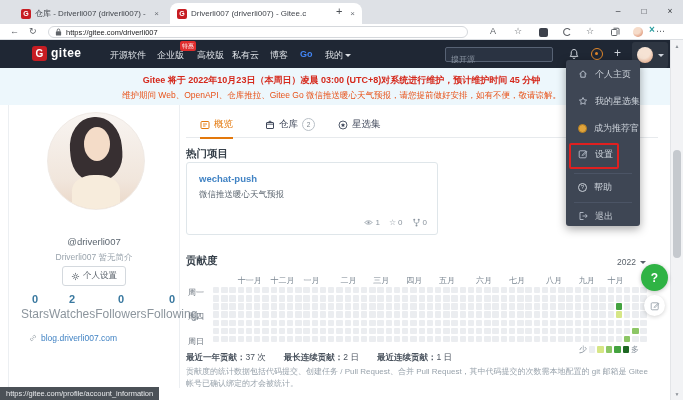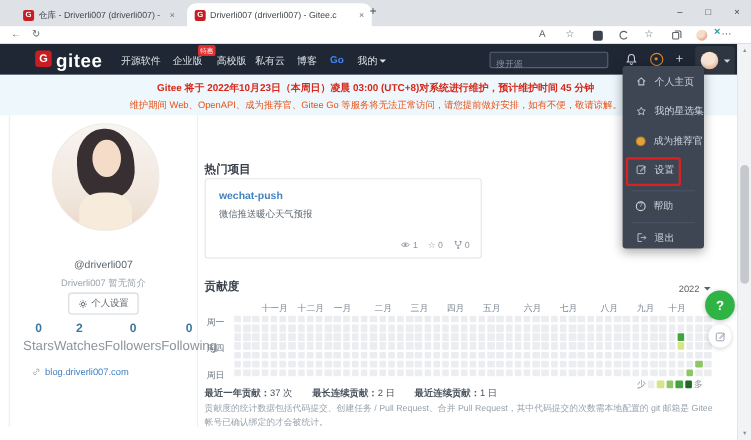--- a/index.html
+++ b/index.html
@@ -29,21 +29,21 @@
   .addr .url{font-size:7.5px;color:#202124;white-space:nowrap;}
   .tbicon{position:absolute;top:2px;font-size:9px;color:#5f6368;}
   .ext-dark{position:absolute;top:3.5px;width:9px;height:9px;background:#3c414b;border-radius:2px;}
   .tb-avatar{position:absolute;top:3px;width:10px;height:10px;border-radius:50%;
     background:radial-gradient(circle at 35% 30%,#f6dcca 0 40%,#e5a98e 70%,#caa  100%);}
 
   
   .gnav{position:absolute;left:0;top:40px;width:683px;height:28px;background:#1f2734;}
   .glogo-box{position:absolute;left:32px;top:6px;width:15px;height:15px;background:#c71d23;
     border-radius:3px;color:#fff;font-weight:bold;font-size:10px;display:flex;align-items:center;justify-content:center;}
-  .glogo-text{position:absolute;left:51px;top:6px;color:#fff;font-weight:bold;font-size:17px;letter-spacing:.5px;}
+  .glogo-text{position:absolute;left:51px;top:6px;color:#fff;font-weight:bold;font-size:12px;letter-spacing:.5px;}
   .gnav .link{position:absolute;top:9px;font-size:9px;color:#dde1e6;}
   .sale-badge{position:absolute;left:180px;top:1px;background:#e02d2d;color:#fff;font-size:6px;
     padding:0.5px 2px;border-radius:2px;}
   .go-link{color:#4285f4 !important;font-weight:bold;}
   .caret{display:inline-block;width:0;height:0;border-left:3px solid transparent;
     border-right:3px solid transparent;border-top:3.5px solid currentColor;vertical-align:middle;margin-left:2px;}
   .gsearch{position:absolute;left:445px;top:6.5px;width:108px;height:15px;background:#2a3342;
     border:1px solid #576274;border-radius:2px;box-sizing:border-box;}
   .gsearch input{width:100%;height:100%;background:transparent;border:none;outline:none;
     font-size:8px;color:#cfd4dc;padding:0 5px;box-sizing:border-box;font-family:inherit;}
@@ -149,36 +149,43 @@
 <body>
 
 <div class="screen">
 
   <div class="tabbar">
     <div class="tab" style="left:14px;width:152px;">
       <span class="favicon">G</span>
       <span class="title">仓库 - Driverli007 (driverli007) -</span>
       <span class="close">×</span>
     </div>
-    <div class="tab active" style="left:170px;width:168px;">
+    <div class="tab active" style="left:170px;width:192px;">
       <span class="favicon">G</span>
       <span class="title">Driverli007 (driverli007) - Gitee.c</span>
       <span class="close">×</span>
     </div>
     <span class="newtab">+</span>
     <div class="win-controls">
       <span>–</span>
       <span>□</span>
       <span>×</span>
     </div>
   </div>
 
   <div class="toolbar">
     <span class="nav-glyph" style="left:10px;">←</span>
     <span class="nav-glyph" style="left:29px;">↻</span>
+    <div class="addr">
+      <svg width="7" height="8" viewBox="0 0 8 9">
+        <rect x="1" y="3.5" width="6" height="5" rx="1" fill="#5f6368"></rect>
+        <path d="M2.5 3.5 V2.5 a1.5 1.5 0 0 1 3 0 V3.5" fill="none" stroke="#5f6368" stroke-width="1"></path>
+      </svg>
+      <span class="url">https://gitee.com/driverli007</span>
+    </div>
     <span class="tbicon" style="left:490px;">A</span>
     <span class="tbicon" style="left:514px;">☆</span>
     <span class="ext-dark" style="left:539px;"></span>
     <svg class="tbicon" style="left:562px;top:3px;" width="10" height="10" viewBox="0 0 10 10">
       <path d="M8 3 a3.5 3.5 0 1 0 0 4" fill="none" stroke="#5f6368" stroke-width="1.1"></path>
     </svg>
     <span class="tbicon" style="left:586px;">☆</span>
     <svg class="tbicon" style="left:610px;top:3px;" width="10" height="10" viewBox="0 0 10 10">
       <rect x="1.5" y="2.5" width="5.5" height="6" rx="0.8" fill="none" stroke="#5f6368" stroke-width="1"></rect>
       <path d="M3.5 1.2 H8 a1 1 0 0 1 1 1 V7.5" fill="none" stroke="#5f6368" stroke-width="1"></path>
@@ -208,21 +215,21 @@
     <span class="lamp"></span>
     <span class="gn-plus">+</span>
     <div class="gn-avatar-wrap">
       <span class="gn-avatar"></span>
       <span class="caret"></span>
     </div>
   </div>
 
   <div class="notice">
     <div class="l1">Gitee 将于 2022年10月23日（本周日）凌晨 03:00 (UTC+8)对系统进行维护，预计维护时间 45 分钟</div>
-    <div class="l2">维护期间 Web、OpenAPI、成为推荐官、Gitee Go 等服务将无法正常访问，请您提前做好安排，如有不便，敬请谅解。</div>
+    <div class="l2">维护期间 Web、OpenAPI、仓库推拉、Gitee Go 微信推送暖心天气预报，请您提前做好安排，如有不便，敬请谅解。</div>
   </div>
   <span class="notice-close">×</span>
 
   <div class="sidebar">
     <div class="avatar">
       <span class="hair"></span>
       <span class="face"></span>
       <span class="body"></span>
     </div>
     <div class="p-handle">@driverli007</div>
@@ -253,20 +260,44 @@
       </div>
     </div>
     <div class="p-blog">
       <svg class="li" width="8" height="8" viewBox="0 0 10 10">
         <path d="M4 6 L6 4 M3.2 4.8 L2.2 5.8 a1.5 1.5 0 0 0 2.1 2.1 L5.3 6.9 M6.8 5.2 L7.8 4.2 a1.5 1.5 0 0 0 -2.1 -2.1 L4.7 3.1" fill="none" stroke="currentColor" stroke-width="0.9"></path>
       </svg>
       <span>blog.driverli007.com</span>
     </div>
   </div>
 
+  <div class="tabs-row">
+    <div class="ctab active" style="left:14px;">
+      <svg width="10" height="10" viewBox="0 0 10 10">
+        <rect x="1" y="1.5" width="8" height="7" rx="1" fill="none" stroke="currentColor" stroke-width="1"></rect>
+        <path d="M3 4 h4 M3 6 h2.5" stroke="currentColor" stroke-width="0.9"></path>
+      </svg>
+      <span>概览</span>
+    </div>
+    <div class="ctab" style="left:79px;">
+      <svg width="10" height="10" viewBox="0 0 10 10">
+        <rect x="1.5" y="2.5" width="7" height="6" rx="0.5" fill="none" stroke="currentColor" stroke-width="1"></rect>
+        <path d="M1.5 4.2 h7 M4 2.5 V1.3 h2 V2.5" fill="none" stroke="currentColor" stroke-width="0.9"></path>
+      </svg>
+      <span>仓库</span>
+      <span class="count-badge">2</span>
+    </div>
+    <div class="ctab" style="left:152px;">
+      <svg width="10" height="10" viewBox="0 0 10 10">
+        <circle cx="5" cy="5" r="4" fill="none" stroke="currentColor" stroke-width="0.9"></circle>
+        <path d="M5 2.9 l0.65 1.4 1.55.2 -1.15 1.05.3 1.55L5 6.35 3.65 7.1l.3-1.55L2.8 4.5l1.55-.2z" fill="currentColor"></path>
+      </svg>
+      <span>星选集</span>
+    </div>
+  </div>
 
   <div class="sec-title" style="left:186px;top:147px;">热门项目</div>
   <div class="proj-card">
     <div class="proj-name">wechat-push</div>
     <div class="proj-desc">微信推送暖心天气预报</div>
     <div class="proj-stats">
       <span class="pstat">
         <svg width="9" height="9" viewBox="0 0 10 10">
           <path d="M1 5 C2.5 2.6 7.5 2.6 9 5 C7.5 7.4 2.5 7.4 1 5 Z" fill="none" stroke="currentColor" stroke-width="0.9"></path>
           <circle cx="5" cy="5" r="1.2" fill="currentColor"></circle>
@@ -748,14 +779,15 @@
     </div>
     <div class="annot-box"></div>
   </div>
 
   <div class="scrollbar">
     <span class="sb-arrow" style="top:3px;">▲</span>
     <div class="sb-thumb"></div>
     <span class="sb-arrow" style="bottom:3px;">▼</span>
   </div>
 
+  <div class="status-tip">https://gitee.com/profile/account_information</div>
 
 </div>
 
 </body></html>

